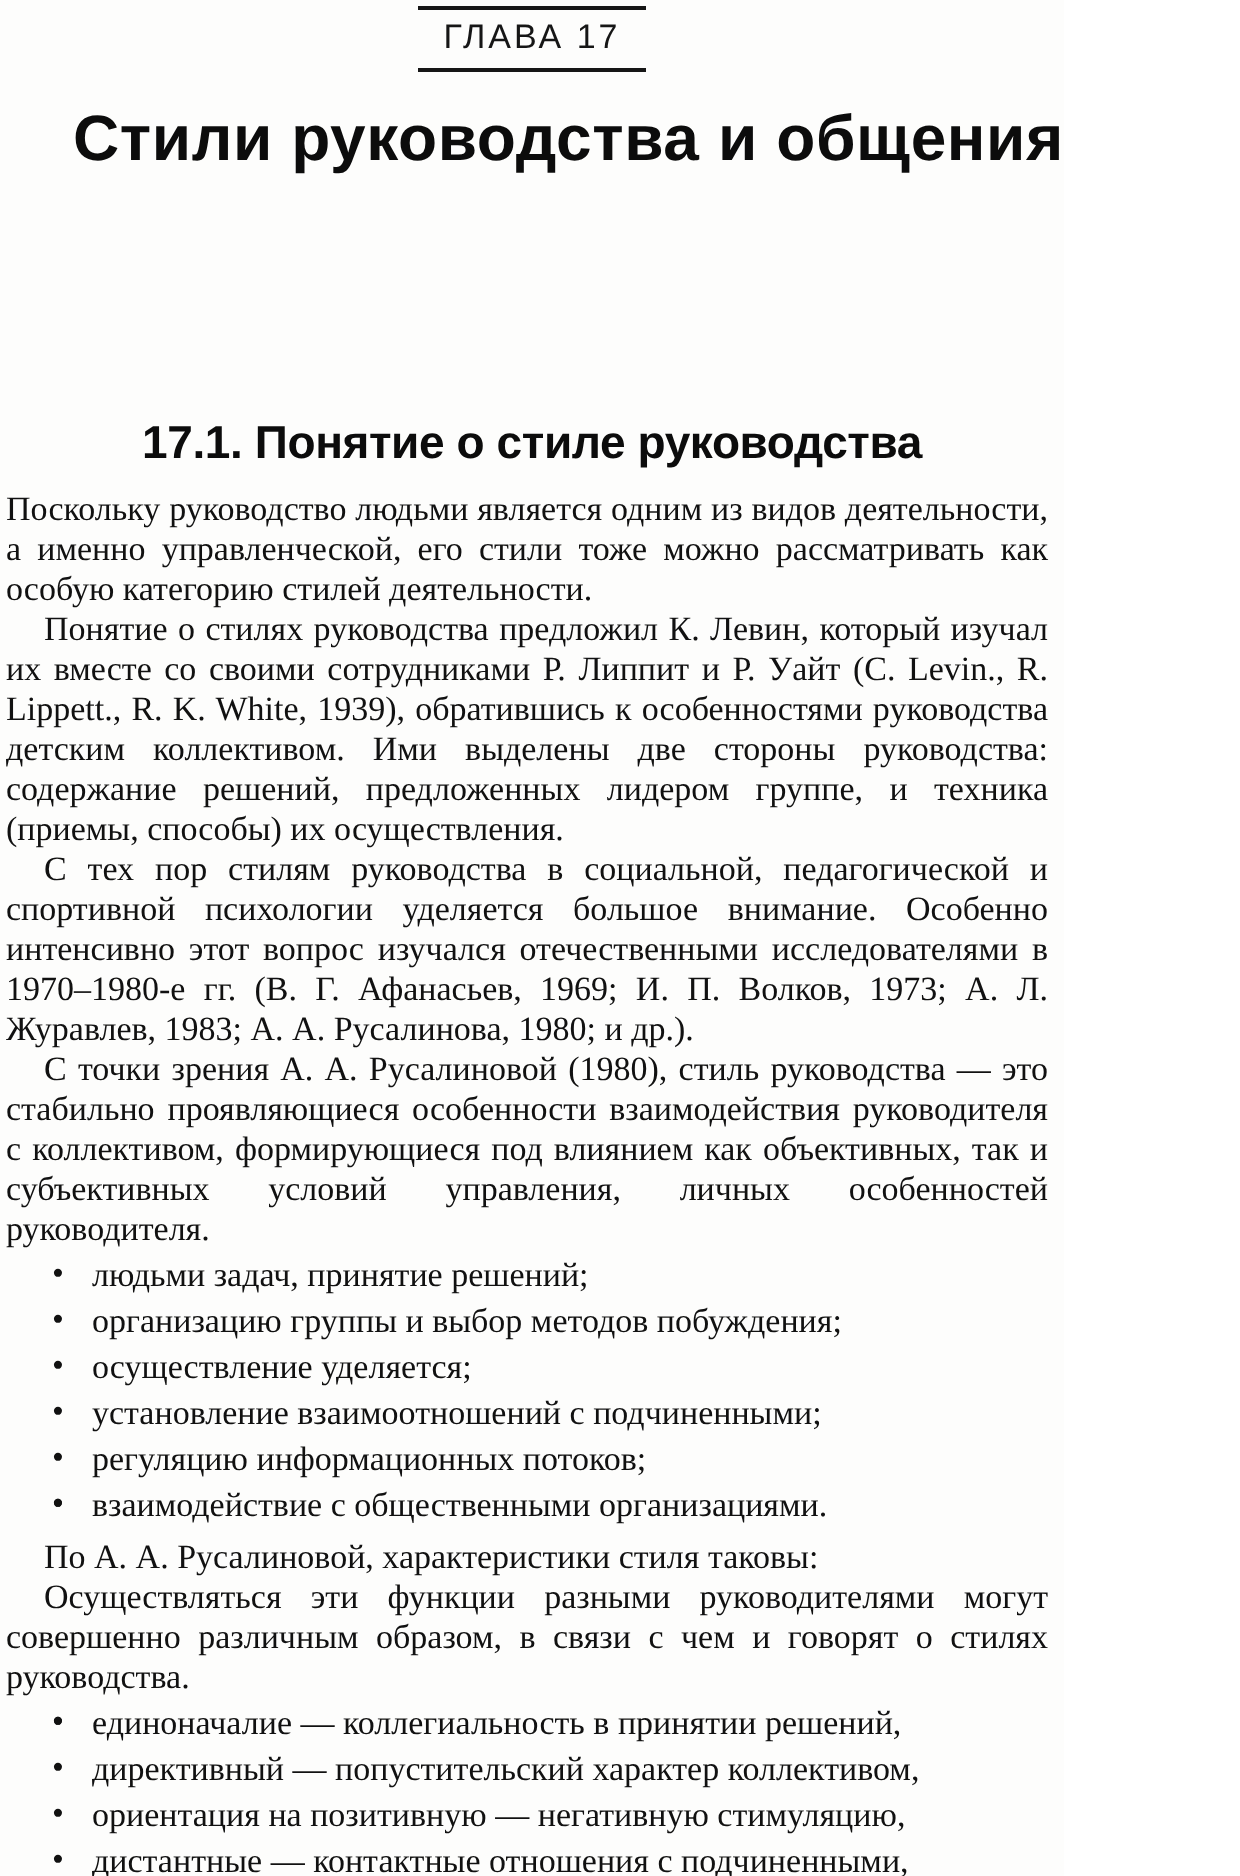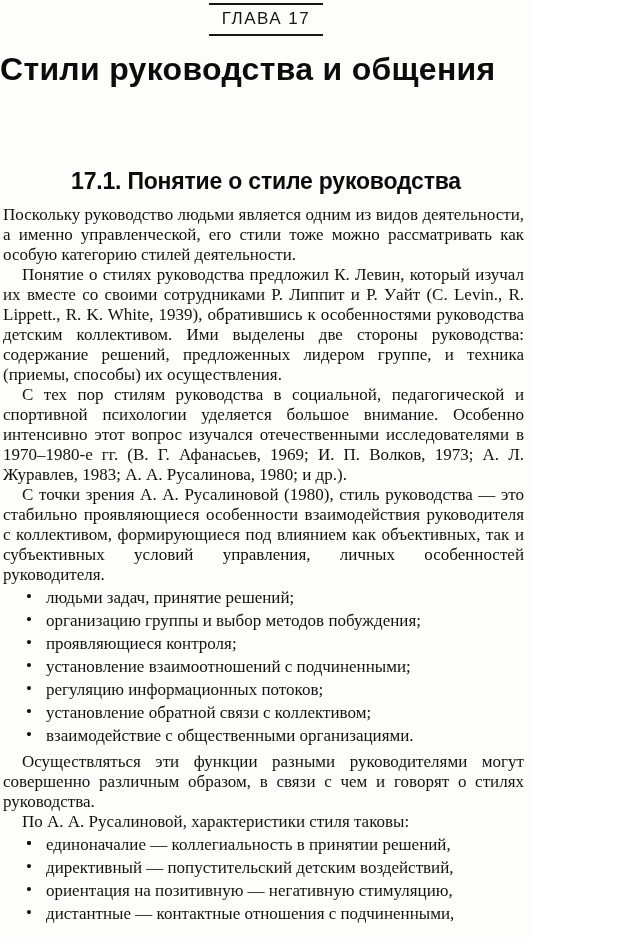--- a/index.html
+++ b/index.html
@@ -25,33 +25,33 @@
     color: #161616;
     padding: 4px 0 5px;
     white-space: nowrap;
   }
   .book-title {
     font-family: "Liberation Sans", sans-serif;
     font-weight: bold;
     font-size: 32px;
     line-height: 38px;
     letter-spacing: 0.3px;
-    text-align: left;
+    text-align: right;
     color: #0c0c0c;
     margin: 14px 0 0 0;
   }
   .section-heading {
     font-family: "Liberation Sans", sans-serif;
     font-weight: bold;
     font-size: 23px;
     line-height: 27px;
     letter-spacing: -0.2px;
     text-align: center;
     color: #0c0c0c;
-    margin: 80px 0 10px 0;
+    margin: 120px 0 10px 0;
   }
   .body-text { padding: 0 8px 0 3px; text-align: justify; hyphens: auto; }
   .body-text p { margin: 0; text-indent: 19px; }
   .body-text p.no-indent { text-indent: 0; }
   .bullet-list { list-style: none; margin: 3px 0 6px 0; padding: 0; }
   .bullet-list li { position: relative; padding-left: 43px; margin-bottom: 3px; text-align: left; }
   .bullet-list li:last-child { margin-bottom: 0; }
   .bullet-glyph { position: absolute; left: 23px; top: -1px; }
 </style>
 </head>
@@ -80,54 +80,53 @@
       <li>
         <span class="bullet-glyph">•</span>
         <span>людьми задач, принятие решений;</span>
       </li>
       <li>
         <span class="bullet-glyph">•</span>
         <span>организацию группы и выбор методов побуждения;</span>
       </li>
       <li>
         <span class="bullet-glyph">•</span>
-        <span>проявляющиеся контроля;</span>
+        <span>осуществление уделяется;</span>
       </li>
       <li>
         <span class="bullet-glyph">•</span>
         <span>установление взаимоотношений с подчиненными;</span>
       </li>
       <li>
         <span class="bullet-glyph">•</span>
         <span>регуляцию информационных потоков;</span>
       </li>
       <li>
         <span class="bullet-glyph">•</span>
-        <span>установление обратной связи с коллективом;</span>
       </li>
       <li>
         <span class="bullet-glyph">•</span>
         <span>взаимодействие с общественными организациями.</span>
       </li>
     </ul>
 
+    <p>По А. А. Русалиновой, характеристики стиля таковы:</p>
     <p>Осуществляться эти функции разными руководителями могут совершенно различным образом, в связи с чем и говорят о стилях руководства.</p>
-    <p>По А. А. Русалиновой, характеристики стиля таковы:</p>
 
     <ul class="bullet-list">
       <li>
         <span class="bullet-glyph">•</span>
       </li>
       <li>
         <span class="bullet-glyph">•</span>
         <span>единоначалие — коллегиальность в принятии решений,</span>
       </li>
       <li>
         <span class="bullet-glyph">•</span>
-        <span>директивный — попустительский детским воздействий,</span>
+        <span>директивный — попустительский характер коллективом,</span>
       </li>
       <li>
         <span class="bullet-glyph">•</span>
         <span>ориентация на позитивную — негативную стимуляцию,</span>
       </li>
       <li>
         <span class="bullet-glyph">•</span>
         <span>дистантные — контактные отношения с подчиненными,</span>
       </li>
     </ul>

